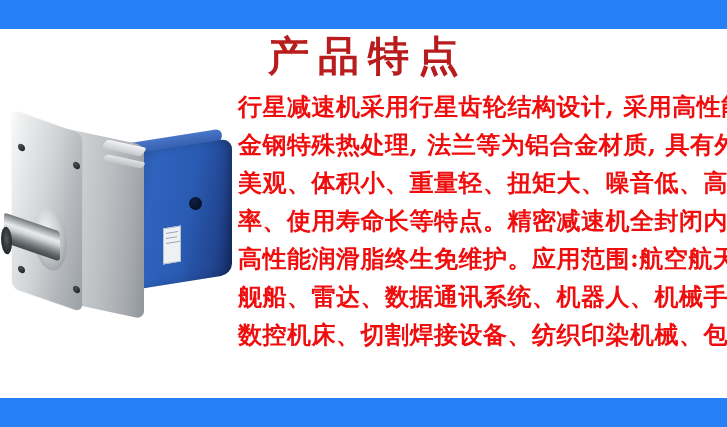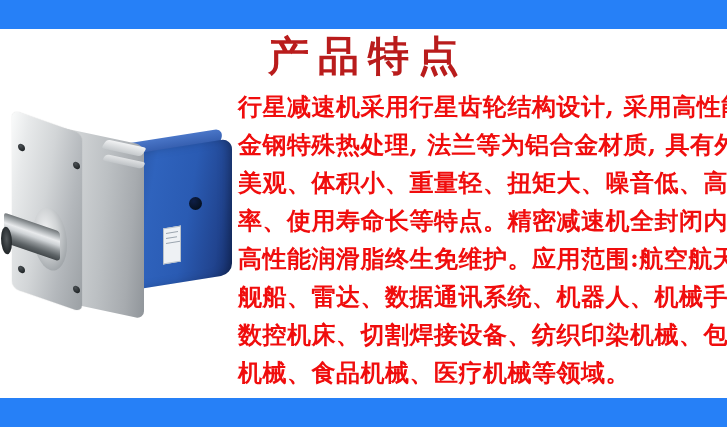--- a/index.html
+++ b/index.html
@@ -239,19 +239,18 @@
     <h1 id="product-title">产品特点</h1>
 
     <ul id="feature-body">
       <li>行星减速机采用行星齿轮结构设计, 采用高性能合</li>
       <li>金钢特殊热处理, 法兰等为铝合金材质, 具有外形</li>
       <li>美观、体积小、重量轻、扭矩大、噪音低、高效</li>
       <li>率、使用寿命长等特点。精密减速机全封闭内加</li>
       <li>高性能润滑脂终生免维护。应用范围:航空航天、</li>
       <li>舰船、雷达、数据通讯系统、机器人、机械手臂、</li>
       <li>数控机床、切割焊接设备、纺织印染机械、包装</li>
-      <li>机械、食品机械、医疗机械等领域。</li>
     </ul>
   </div>
 
   <div class="accent-bar" id="bar-bottom"></div>
 
 </div>
 
 </body></html>

